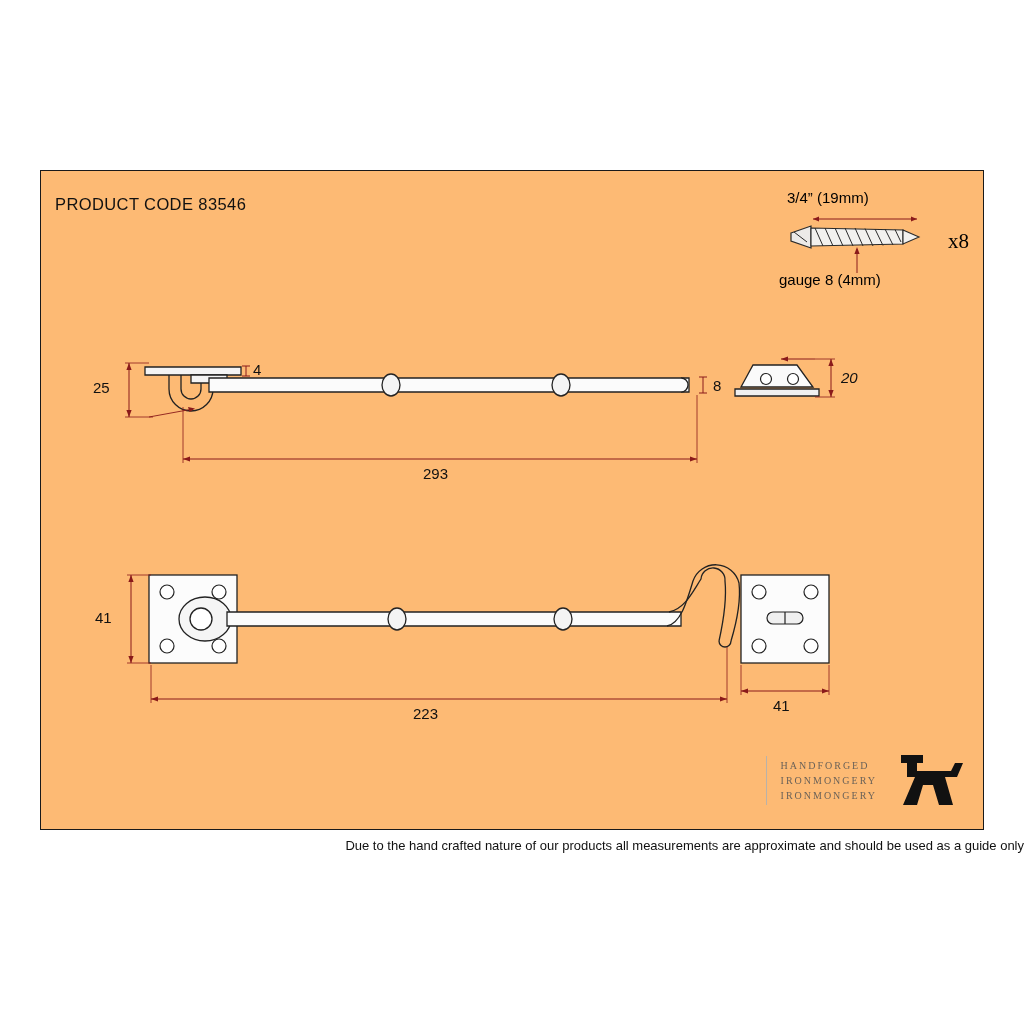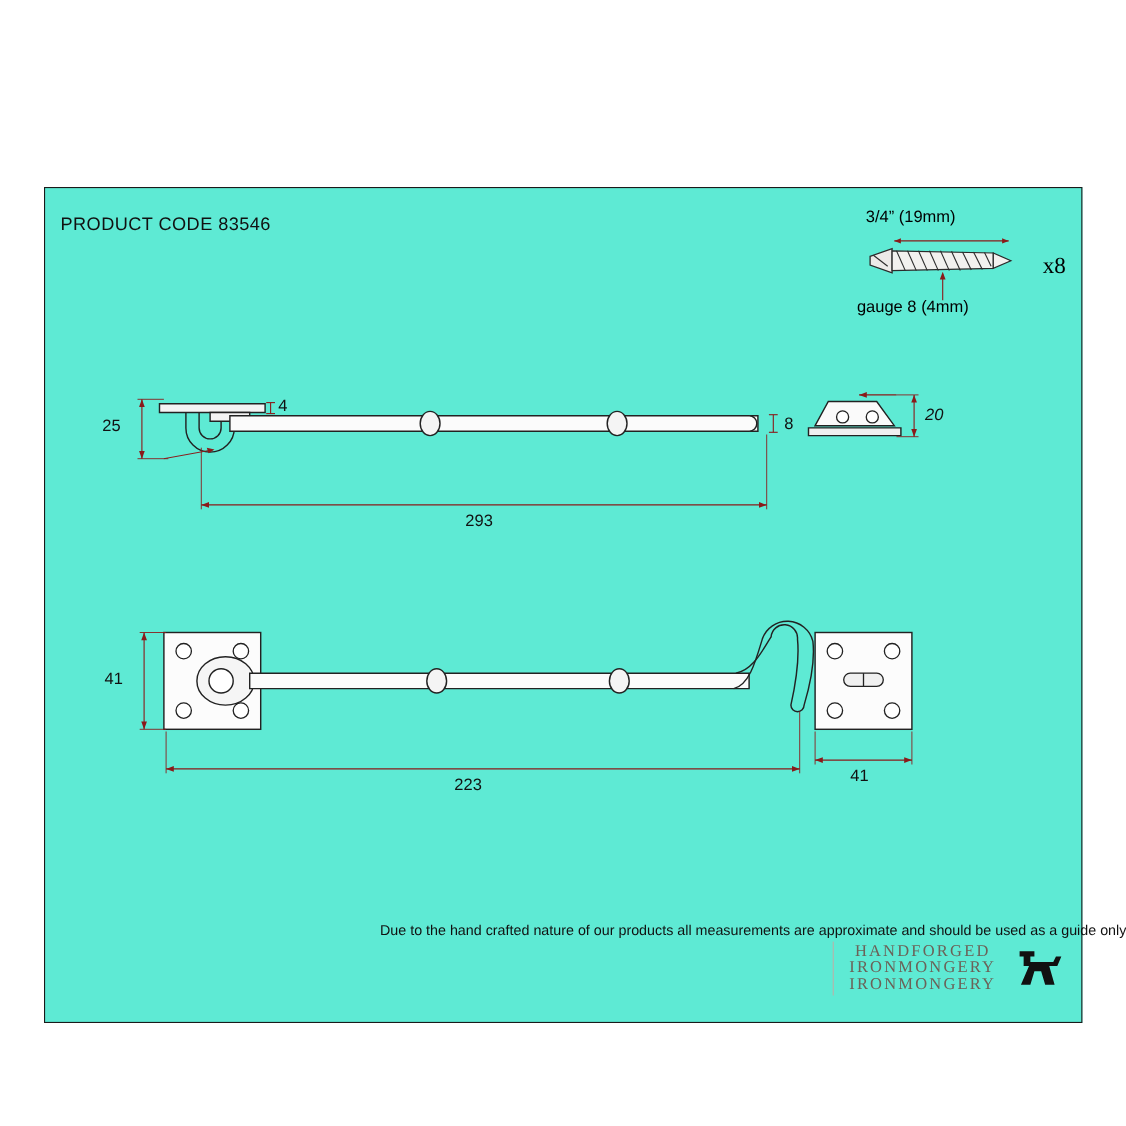--- a/index.html
+++ b/index.html
@@ -7,24 +7,24 @@
     width:1024px;height:1024px;
     background:#ffffff;
     font-family:"Liberation Sans", sans-serif;
     color:#000;
     position:relative;
     overflow:hidden;
   }
   .sheet{
     position:absolute;
     left:40px; top:170px;
-    width:944px; height:760px;
+    width:944px; height:660px;
     border:1px solid #1a1a1a;
     box-sizing:border-box;
-    background:#5eead4;
+    background:#fdba74;
   }
   .product-code{
     position:absolute;
     left:14px; top:24px;
     font-size:16.5px;
     letter-spacing:.4px;
     color:#111;
   }
   
   .screw-block{
@@ -56,23 +56,22 @@
   
   .logo{
     position:absolute;
     right:16px; bottom:18px;
     width:210px;height:62px;
     display:flex;align-items:center;justify-content:flex-end;
   }
   .logo-text{
     border-left:1px solid #b9b2a9;
     padding:2px 12px 2px 14px;
-    text-align:center;
     font-family:"Liberation Serif", serif;
-    font-size:15px;
+    font-size:10px;
     letter-spacing:2px;
     line-height:15px;
     color:#6b6258;
   }
   .logo-mark{margin-left:4px;}
   
   .footer{
     position:absolute;
     left:0; top:838px;
     width:1024px;

